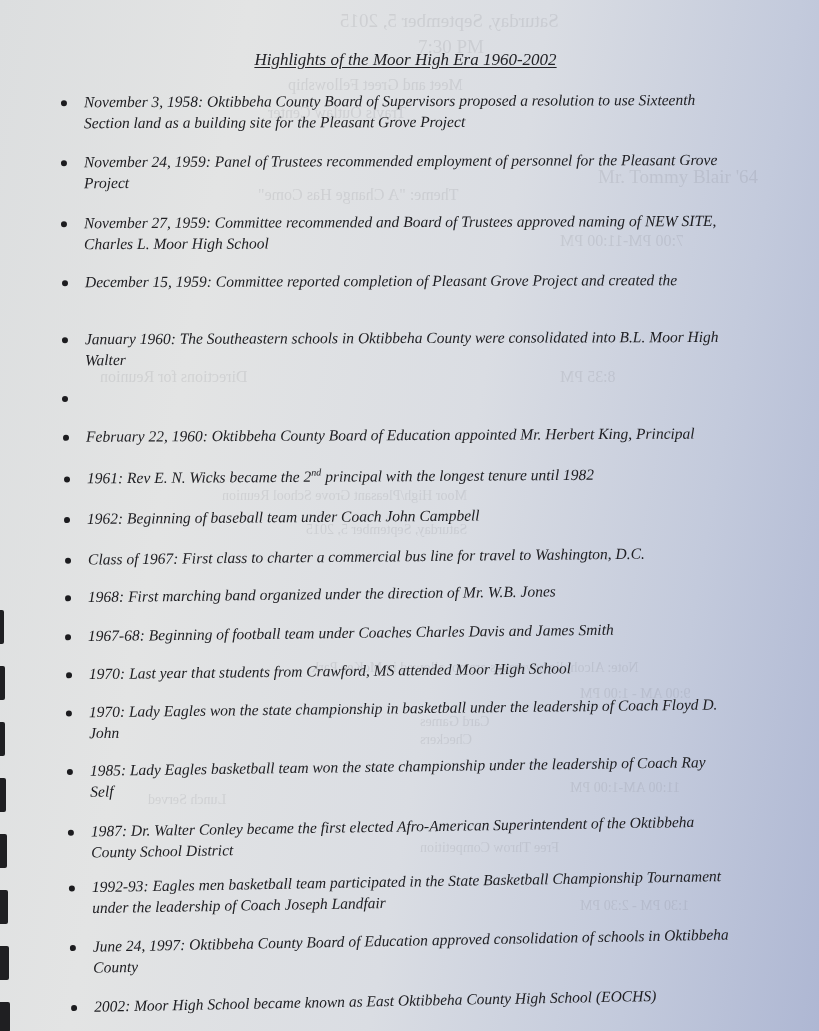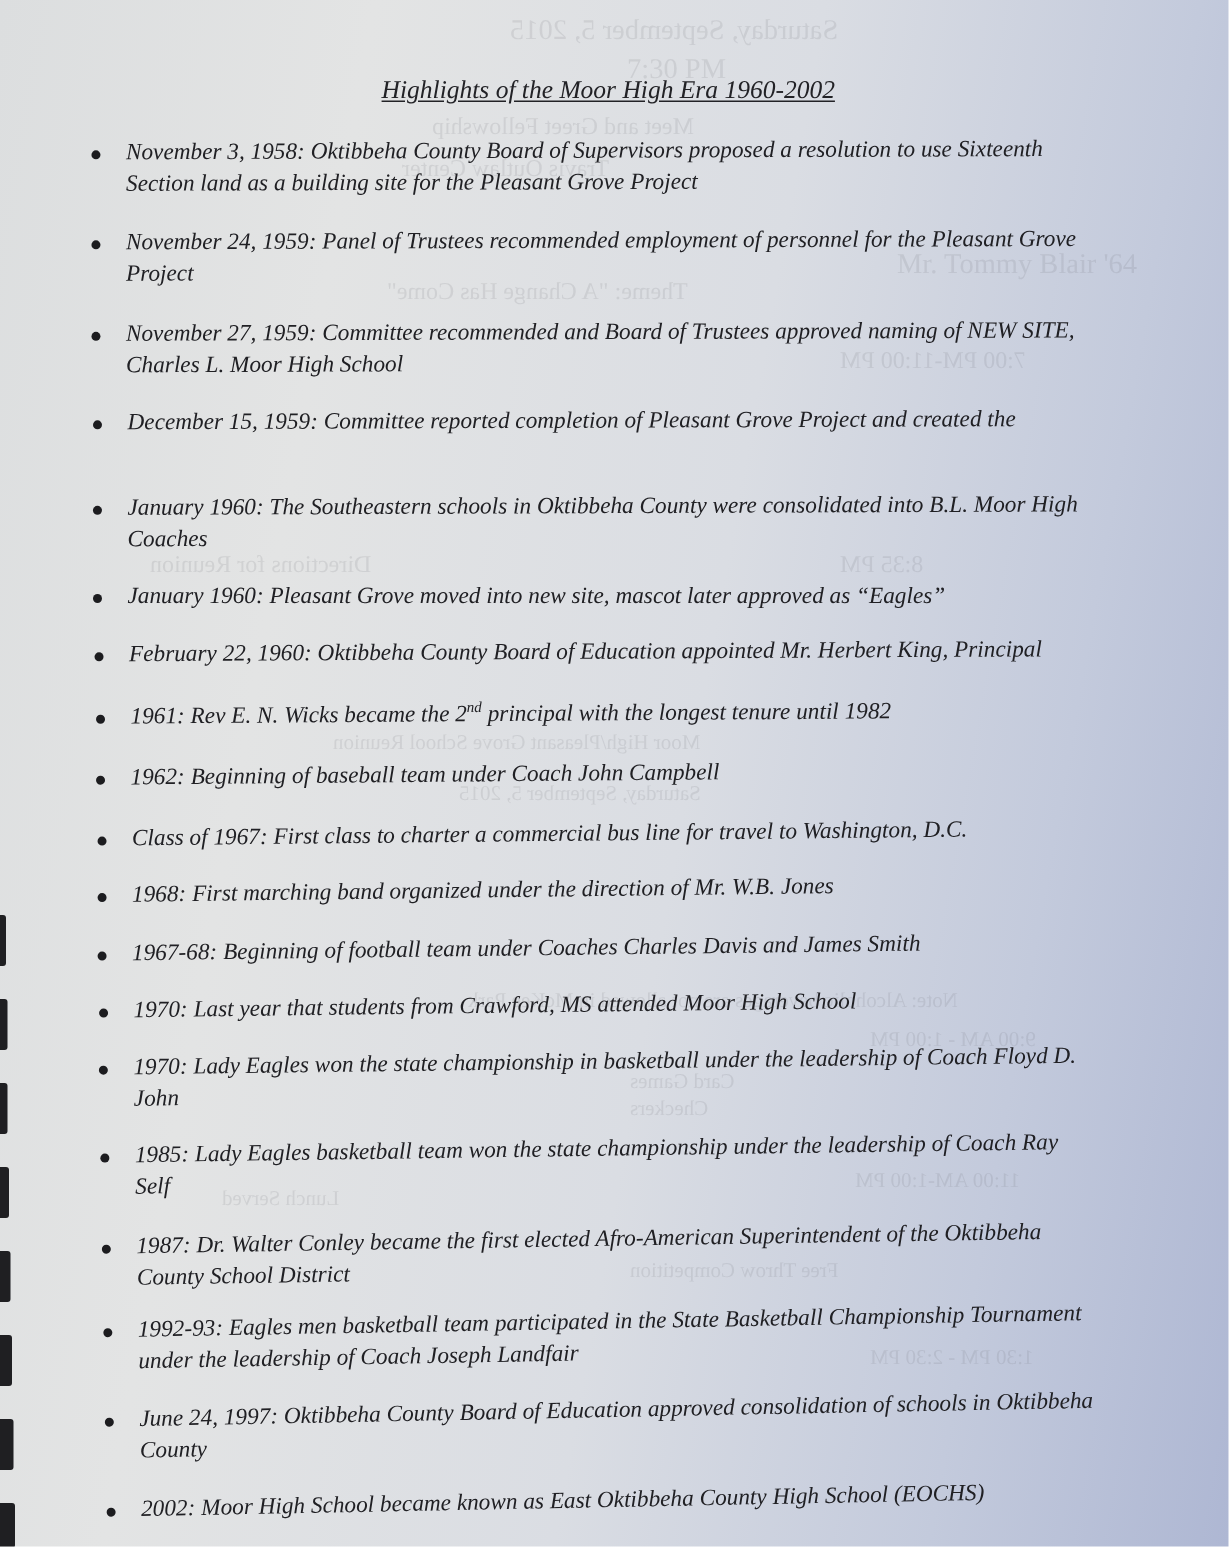--- a/index.html
+++ b/index.html
@@ -145,29 +145,26 @@
       <span class="bullet"></span>
       <span class="item-text">
         <span>December 15, 1959: Committee reported completion of Pleasant Grove Project and created the</span><br>
       </span>
     </div>
 
     <div class="item" style="left:59px; top:327px; width:720px; transform:rotate(-0.2deg);">
       <span class="bullet"></span>
       <span class="item-text">
         <span>January 1960: The Southeastern schools in Oktibbeha County were consolidated into B.L. Moor High</span><br>
-        <span>Coaches</span>
+        <span>Walter</span>
       </span>
     </div>
 
     <div class="item" style="left:59px; top:387px; width:720px;">
       <span class="bullet"></span>
-      <span class="item-text">
-        <span>January 1960: Pleasant Grove moved into new site, mascot later approved as “Eagles”</span>
-      </span>
     </div>
 
     <div class="item" style="left:60px; top:424px; width:720px; transform:rotate(-0.3deg);">
       <span class="bullet"></span>
       <span class="item-text">
         <span>February 22, 1960: Oktibbeha County Board of Education appointed Mr. Herbert King, Principal</span>
       </span>
     </div>
 
     <div class="item" style="left:61px; top:465px; width:720px; transform:rotate(-0.4deg);">

